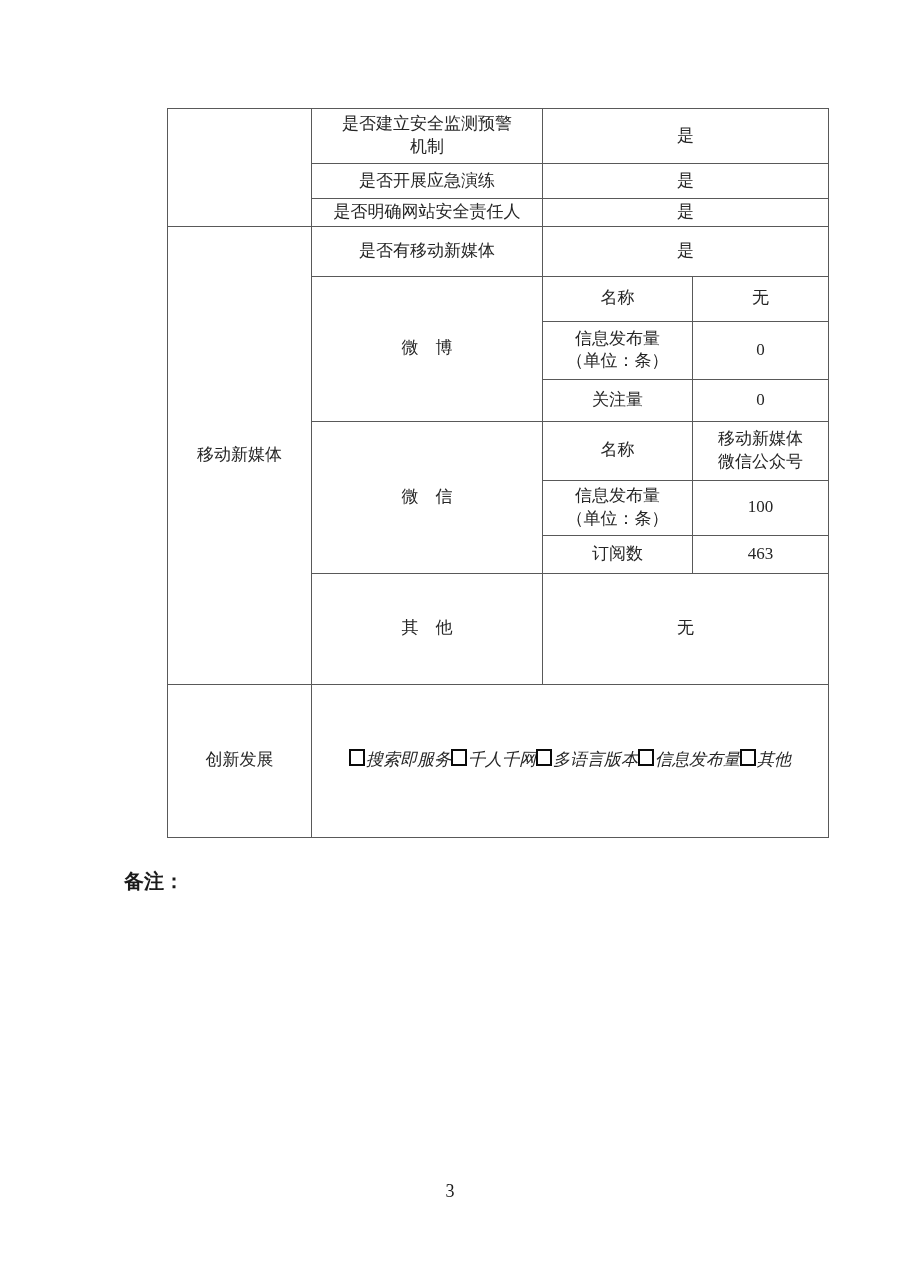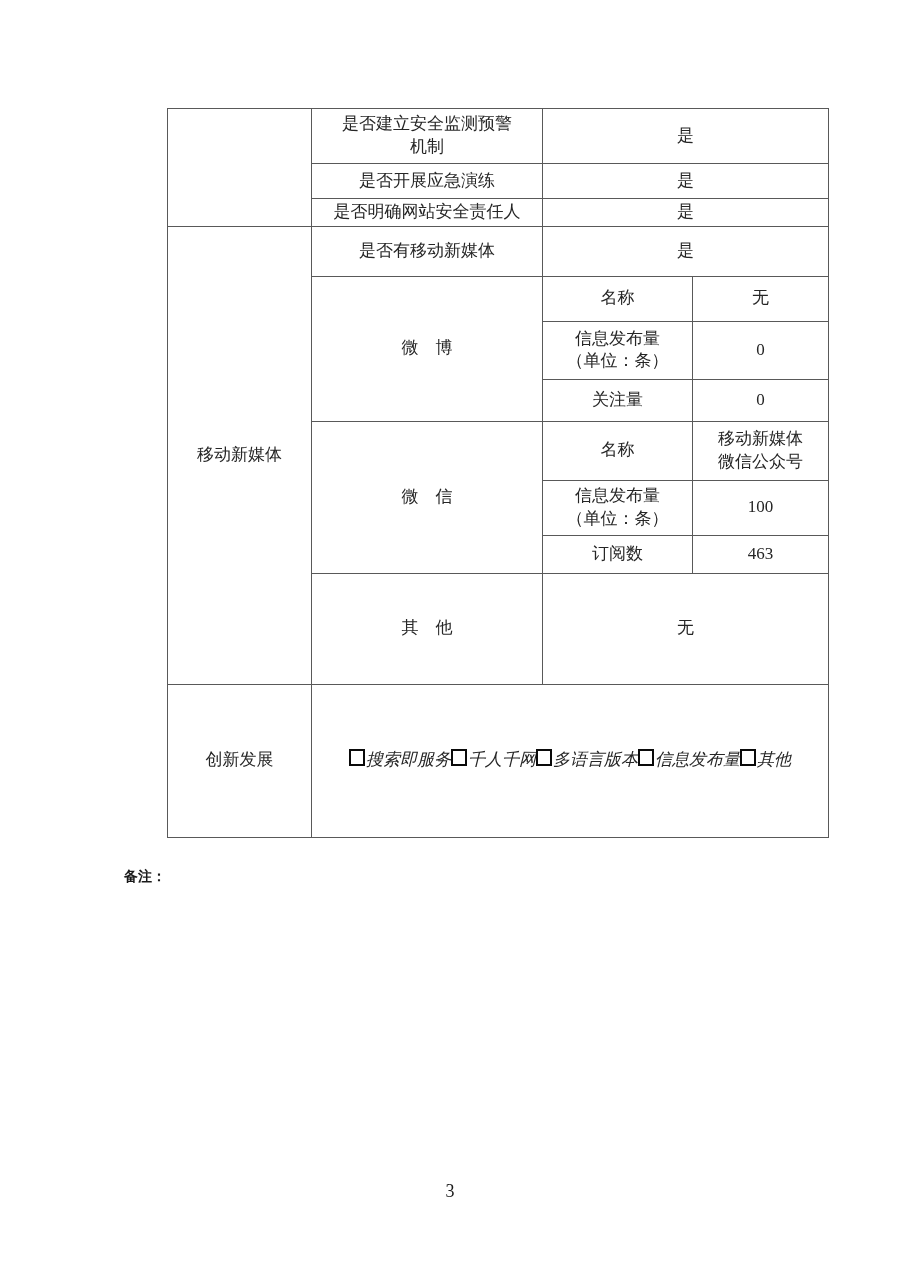--- a/index.html
+++ b/index.html
@@ -15,21 +15,21 @@
     font-size:17px;line-height:1.35;color:#262626;
     white-space:pre-line;padding:2px 4px;overflow:hidden;
   }
   td.innov{white-space:nowrap;padding:0;}
   .opt{display:inline-block;white-space:nowrap;font-style:italic;}
   .cb{
     display:inline-block;width:12px;height:13px;
     border:2.5px solid #0a0a0a;background:#ffffff;
     vertical-align:-1px;margin-right:1px;
   }
-  .notes{position:absolute;left:124px;top:868px;font-size:14px;font-weight:bold;color:#1a1a1a;}
+  .notes{position:absolute;left:124px;top:868px;font-size:20px;font-weight:bold;color:#1a1a1a;}
   .pagenum{position:absolute;left:0;top:1181px;width:100%;text-align:center;font-size:18px;color:#1a1a1a;}
 </style>
 </head>
 <body>
 
 <div class="page">
 
   <div class="doc-table">
     <table>
       <colgroup>

